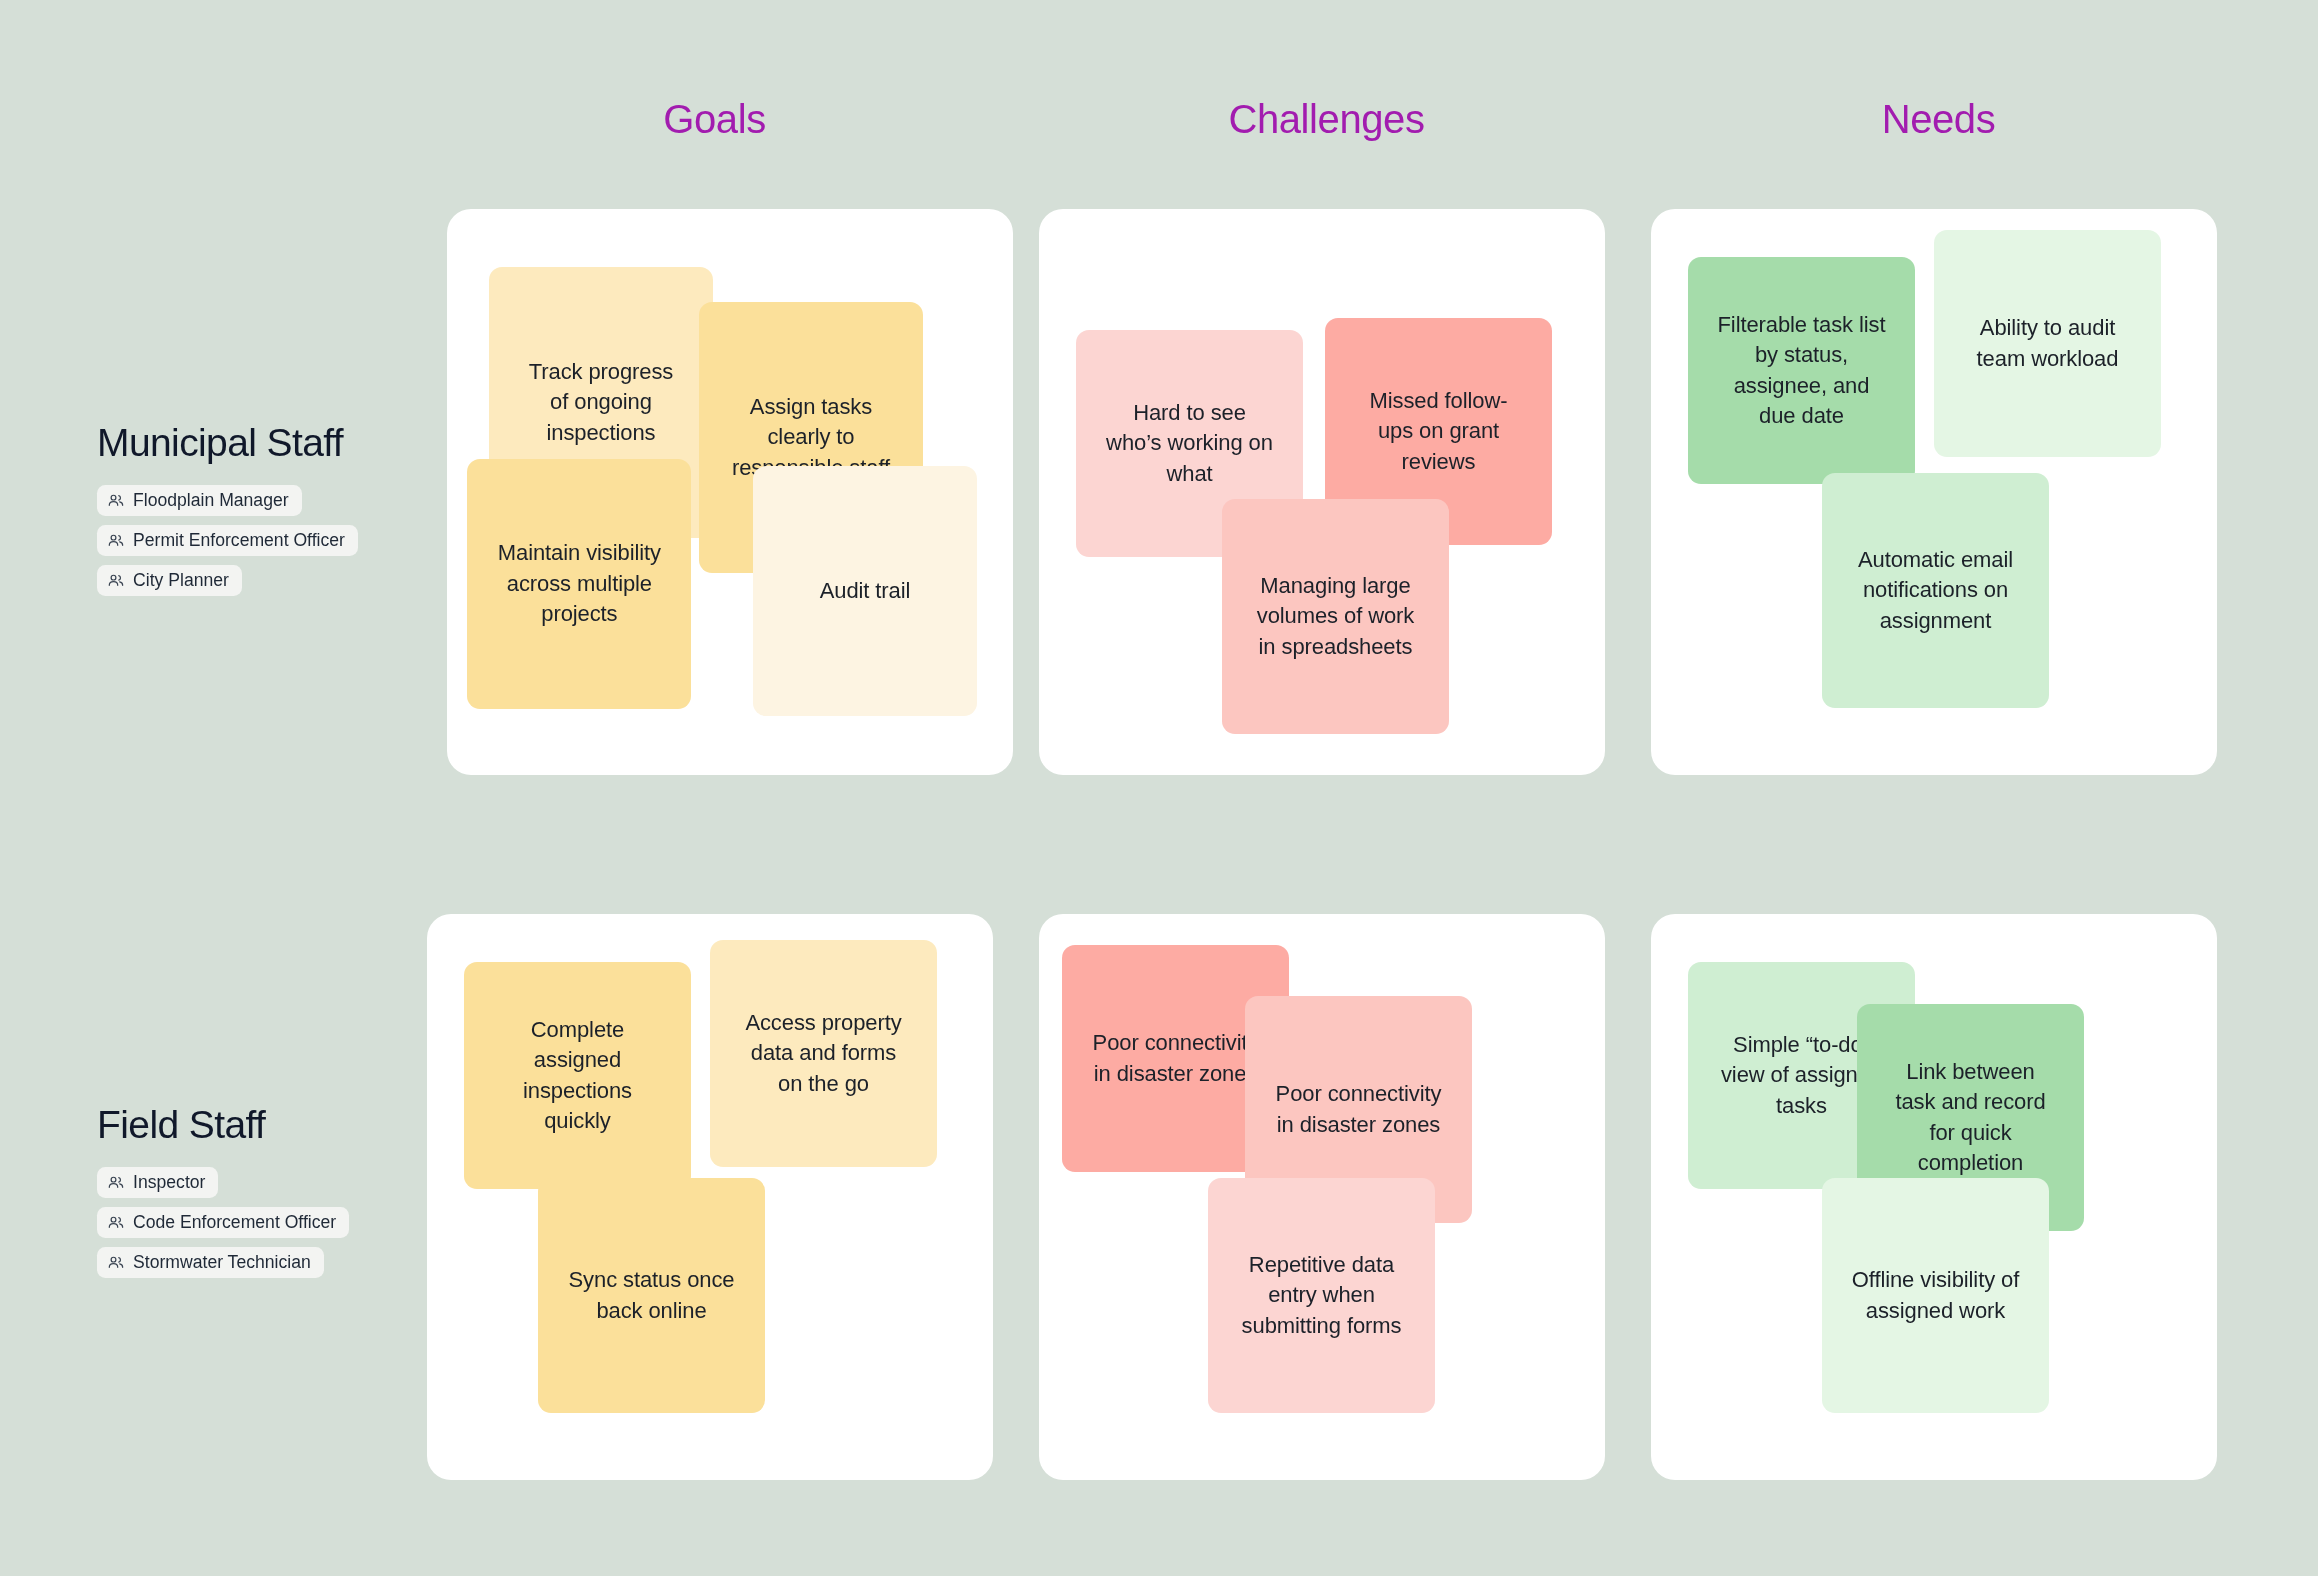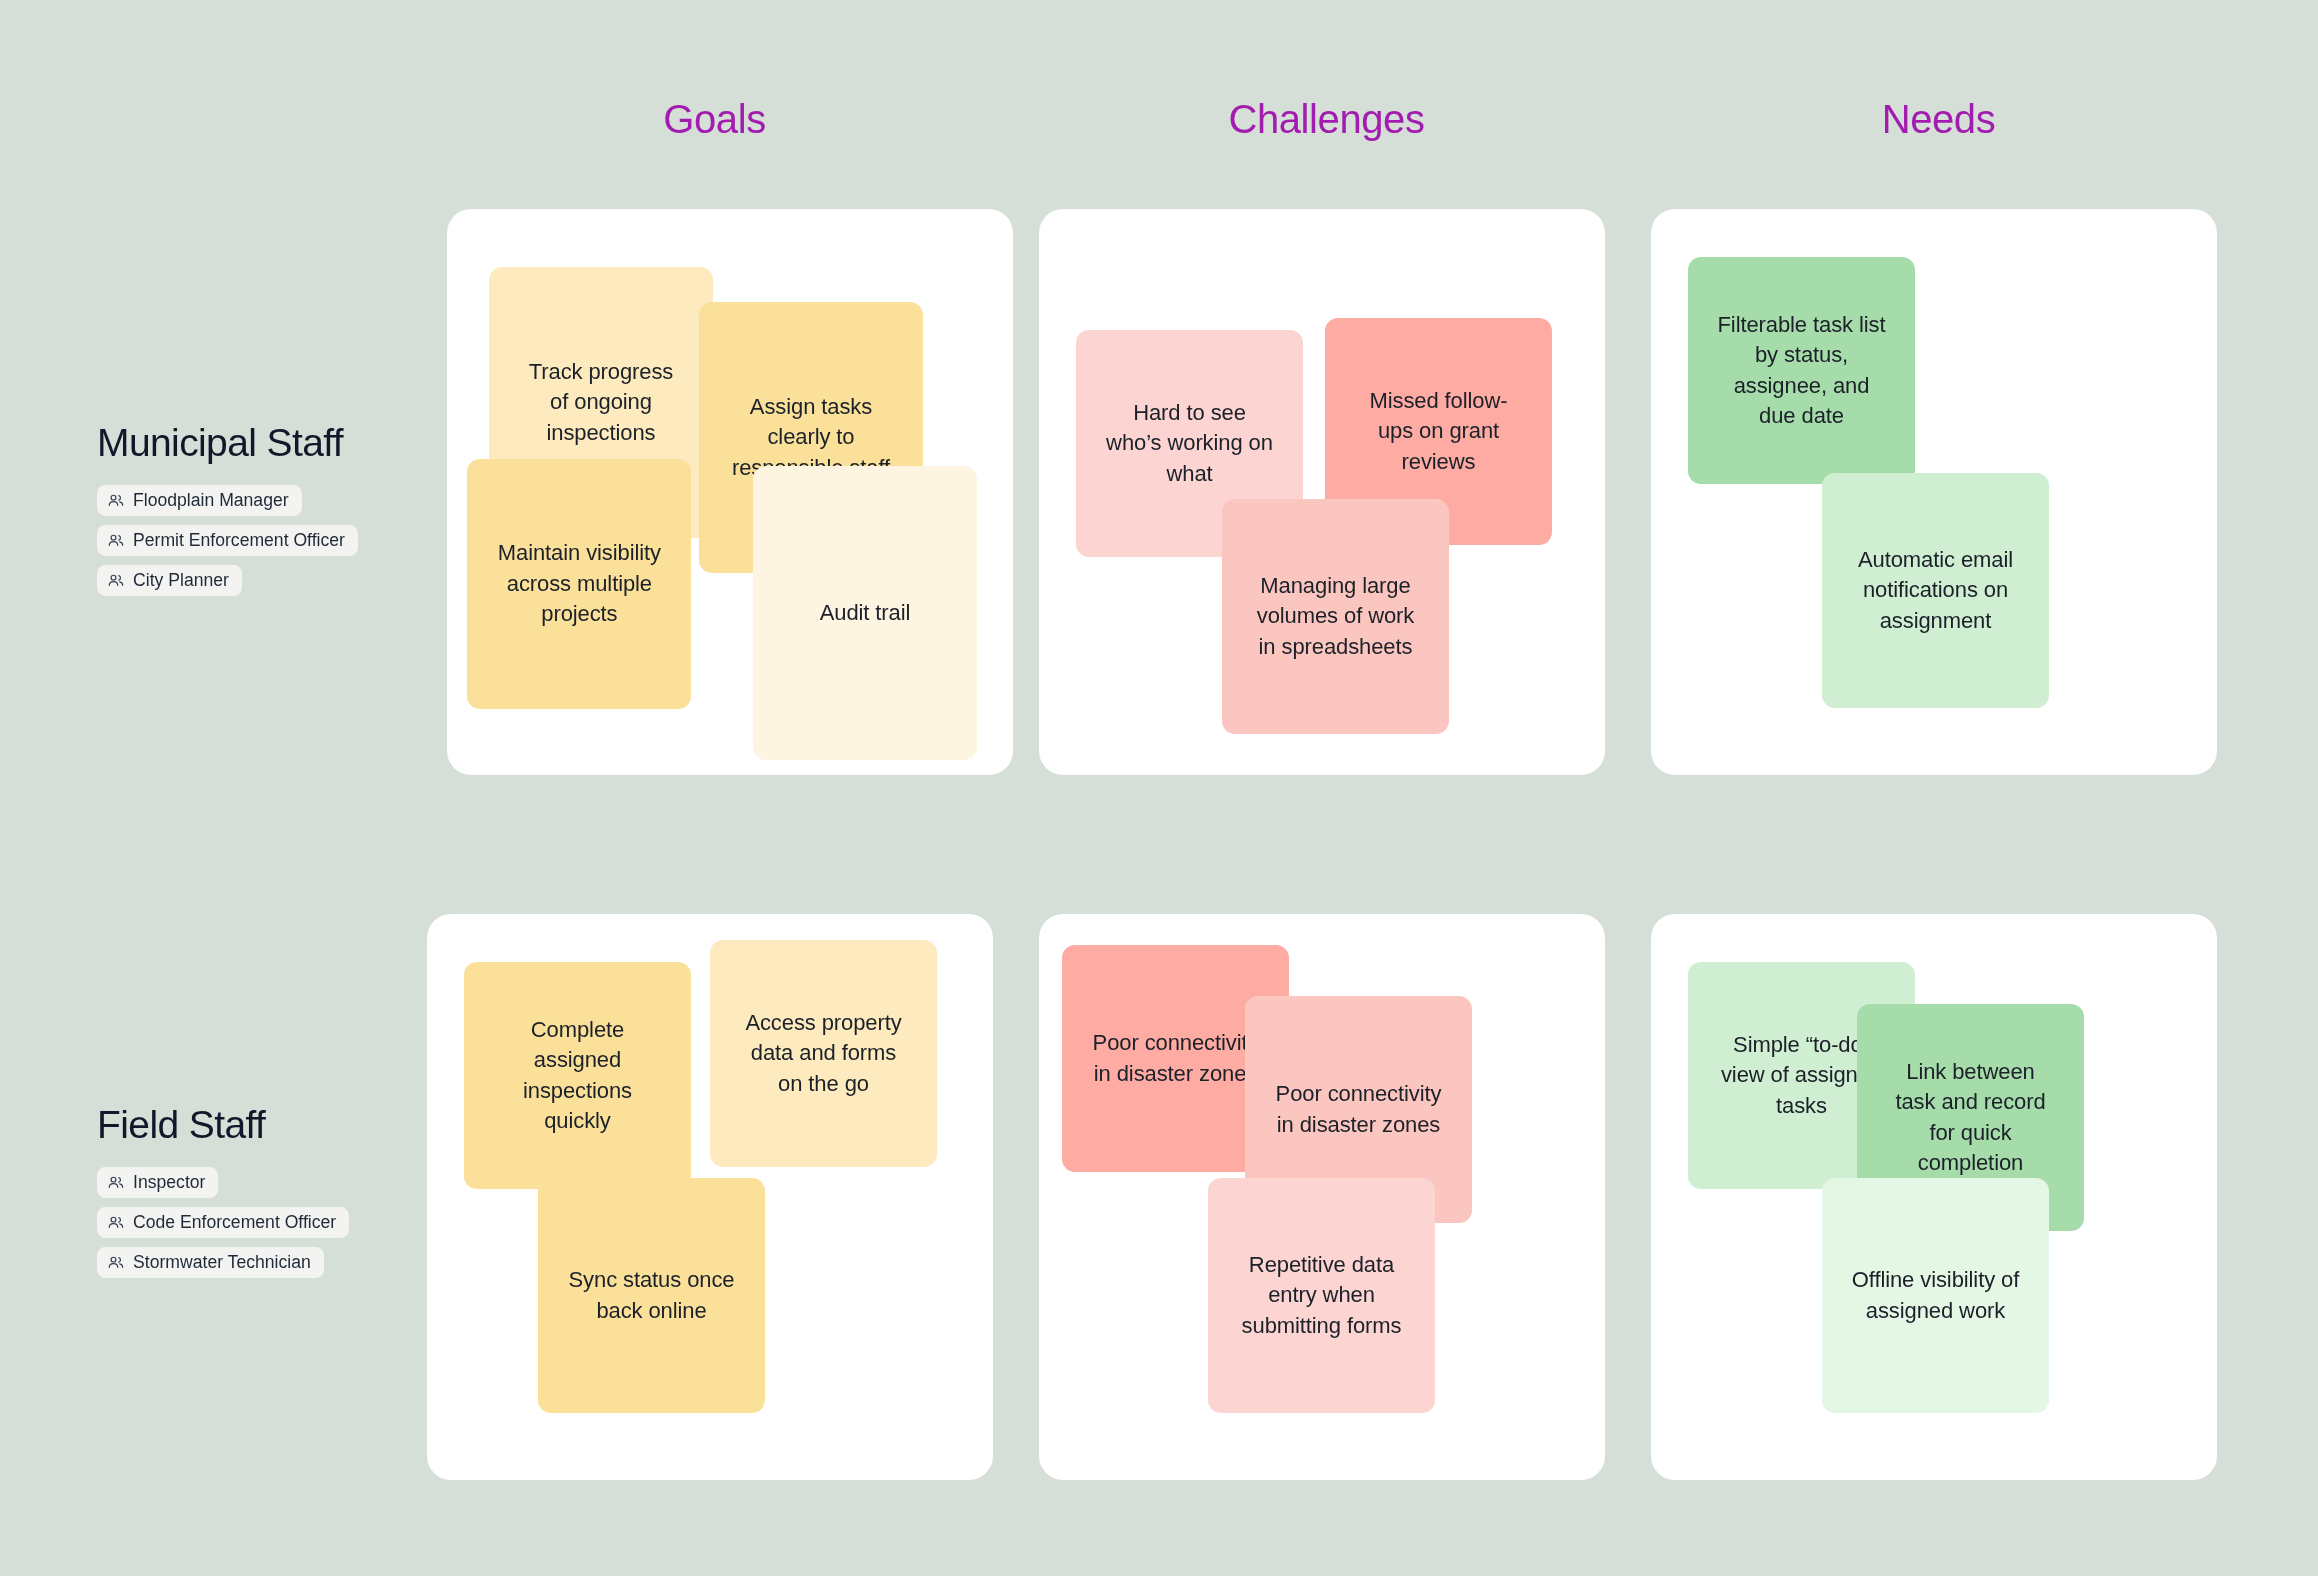--- a/index.html
+++ b/index.html
@@ -194,39 +194,42 @@
   <div class="panel p00">
       <div class="note" style="left: 42px; top: 58px; width: 224px; height: 271px; background: rgb(253, 234, 190); z-index: 1;">
         <span>Track progress of ongoing inspections</span>
       </div>
       <div class="note" style="left: 252px; top: 93px; width: 224px; height: 271px; background: rgb(251, 224, 154); z-index: 2;">
         <span>Assign tasks clearly to responsible staff</span>
       </div>
       <div class="note" style="left: 20.4px; top: 250px; width: 224px; height: 250px; background: rgb(251, 224, 154); z-index: 3;">
         <span>Maintain visibility across multiple projects</span>
       </div>
-      <div class="note" style="left: 306px; top: 257px; width: 224px; height: 294px; background: rgb(253, 244, 226); z-index: 4;">
+      <div class="note" style="left: 306px; top: 257px; width: 224px; height: 250px; background: rgb(253, 244, 226); z-index: 4;">
         <span>Audit trail</span>
       </div>
     </div>
   <div class="panel p01">
       <div class="note" style="left: 37px; top: 121px; width: 227px; height: 227px; background: rgb(252, 213, 210); z-index: 1;">
         <span>Hard to see who’s working on what</span>
       </div>
       <div class="note" style="left: 286px; top: 109px; width: 227px; height: 227px; background: rgb(253, 171, 163); z-index: 2;">
         <span>Missed follow-ups on grant reviews</span>
       </div>
       <div class="note" style="left: 183px; top: 290px; width: 227px; height: 235px; background: rgb(252, 198, 192); z-index: 3;">
         <span>Managing large volumes of work in spreadsheets</span>
       </div>
     </div>
   <div class="panel p02">
       <div class="note" style="left: 37px; top: 48px; width: 227px; height: 227px; background: rgb(165, 220, 170); z-index: 1;">
         <span>Filterable task list by status, assignee, and due date</span>
       </div>
+      <div class="note" style="left: 283px; top: 21.3px; width: 227px; height: 227px; background: rgb(228, 246, 228); z-index: 2;">
+        <span>Ability to audit team workload</span>
+      </div>
       <div class="note" style="left: 171px; top: 264px; width: 227px; height: 235px; background: rgb(207, 238, 210); z-index: 3; align-items: center;">
         <span>Automatic email notifications on assignment</span>
       </div>
     </div>
   <div class="panel p10">
       <div class="note" style="left: 37px; top: 48px; width: 227px; height: 227px; background: rgb(251, 224, 154); z-index: 1;">
         <span>Complete assigned inspections quickly</span>
       </div>
       <div class="note" style="left: 283px; top: 26px; width: 227px; height: 227px; background: rgb(253, 234, 190); z-index: 2;">
         <span>Access property data and forms on the go</span>

